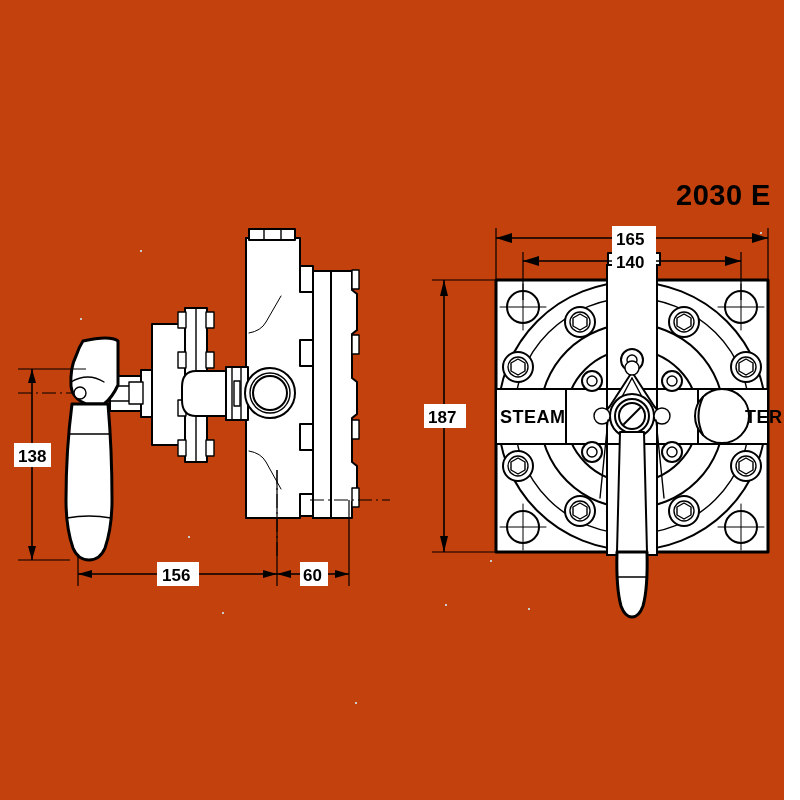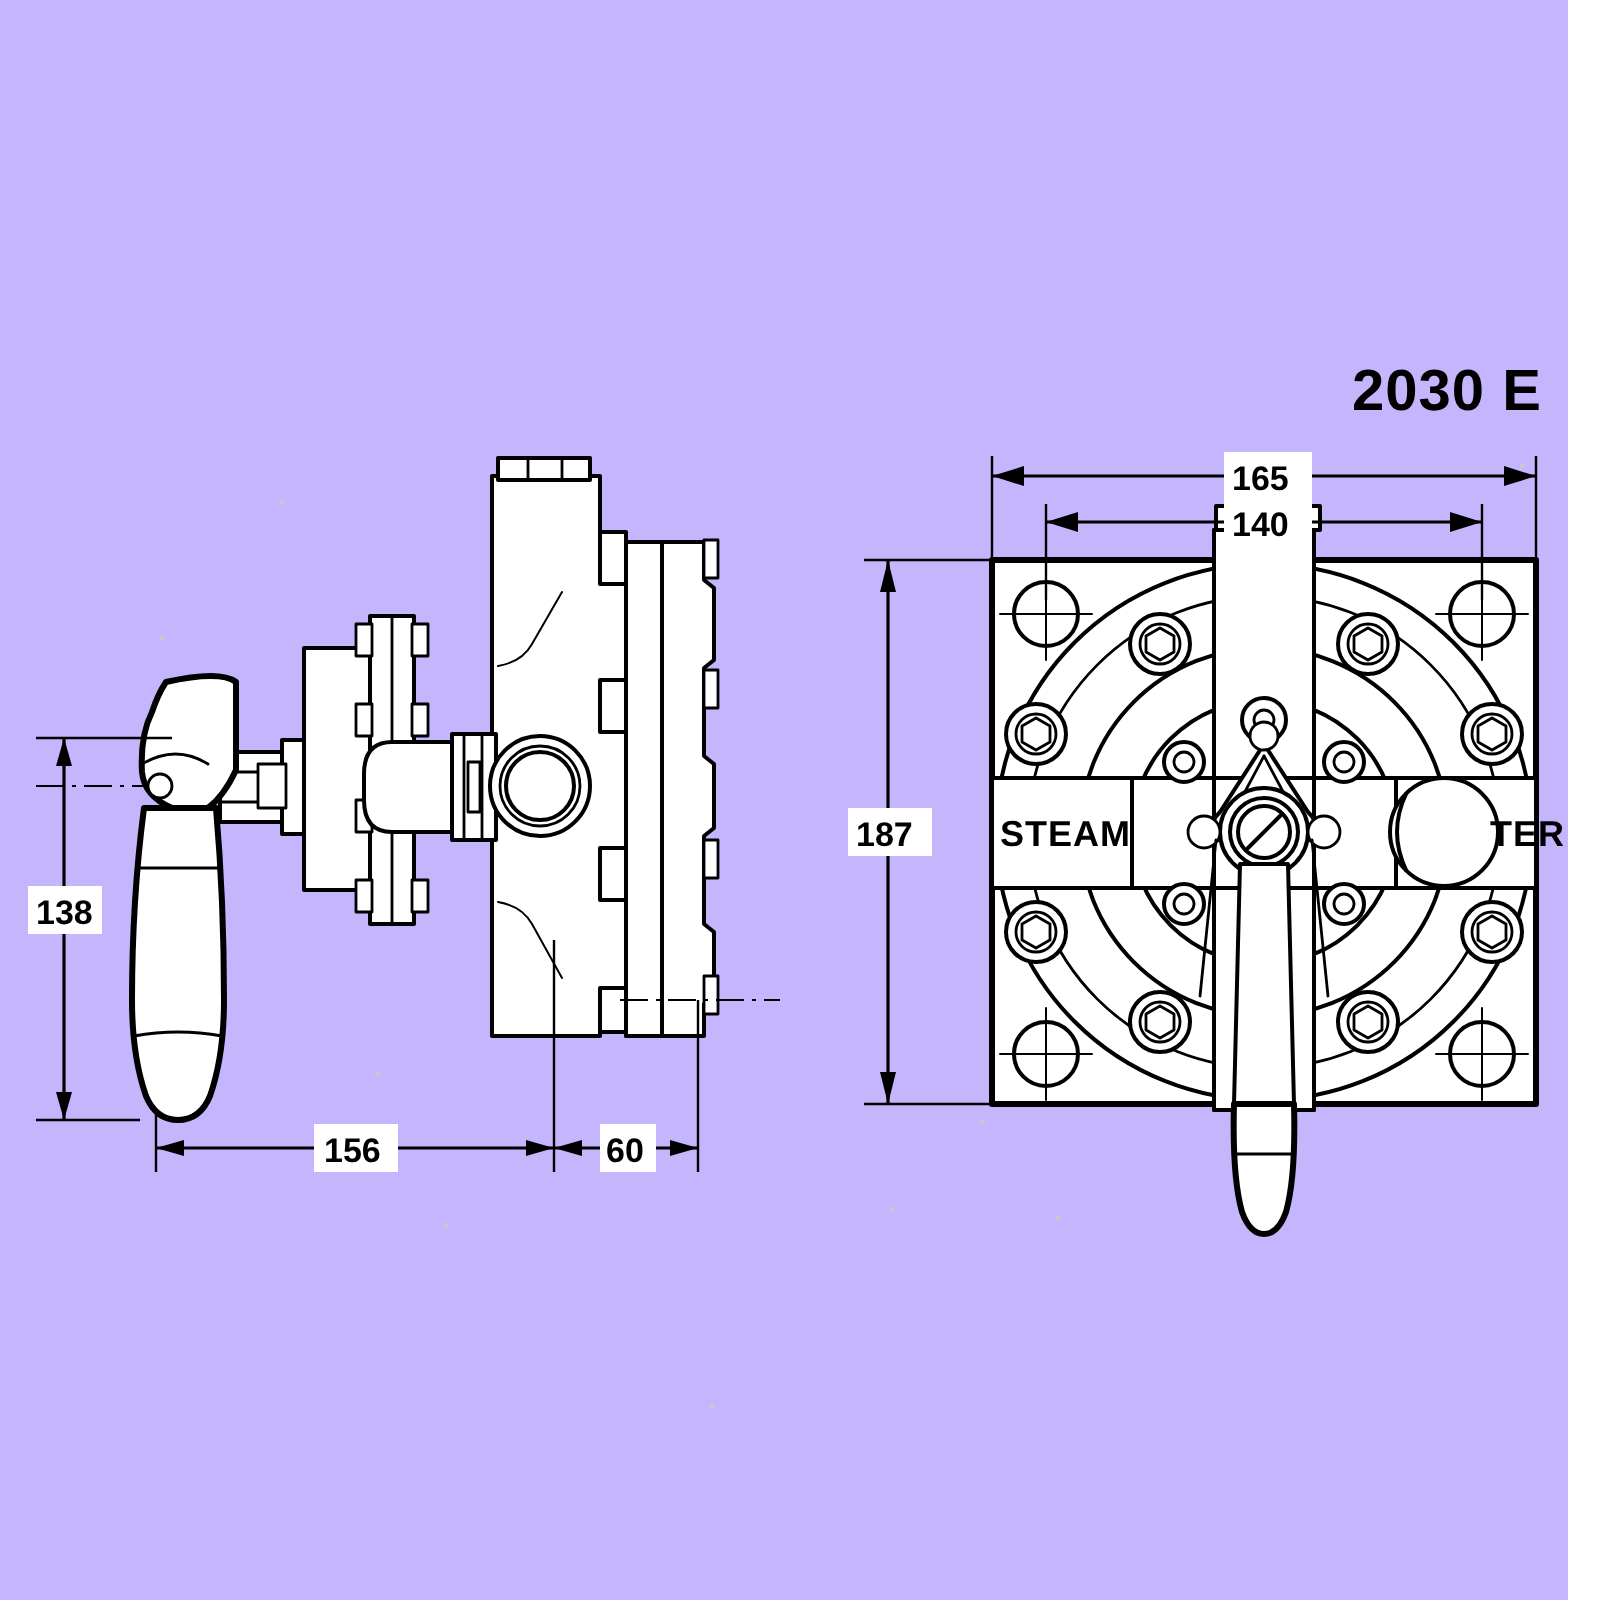--- a/index.html
+++ b/index.html
@@ -12,21 +12,21 @@
     width: 800px;
     height: 800px;
     overflow: hidden;
     font-family: "Liberation Sans", sans-serif;
     color: #000000;
   }
   #sheet {
     position: relative;
     width: 784px;
     height: 800px;
-    background: #c4b5fd;
+    background: #c2410c;
   }
   #drawing-svg {
     position: absolute;
     left: 0;
     top: 0;
     width: 800px;
     height: 800px;
     display: block;
   }
   .ln {

